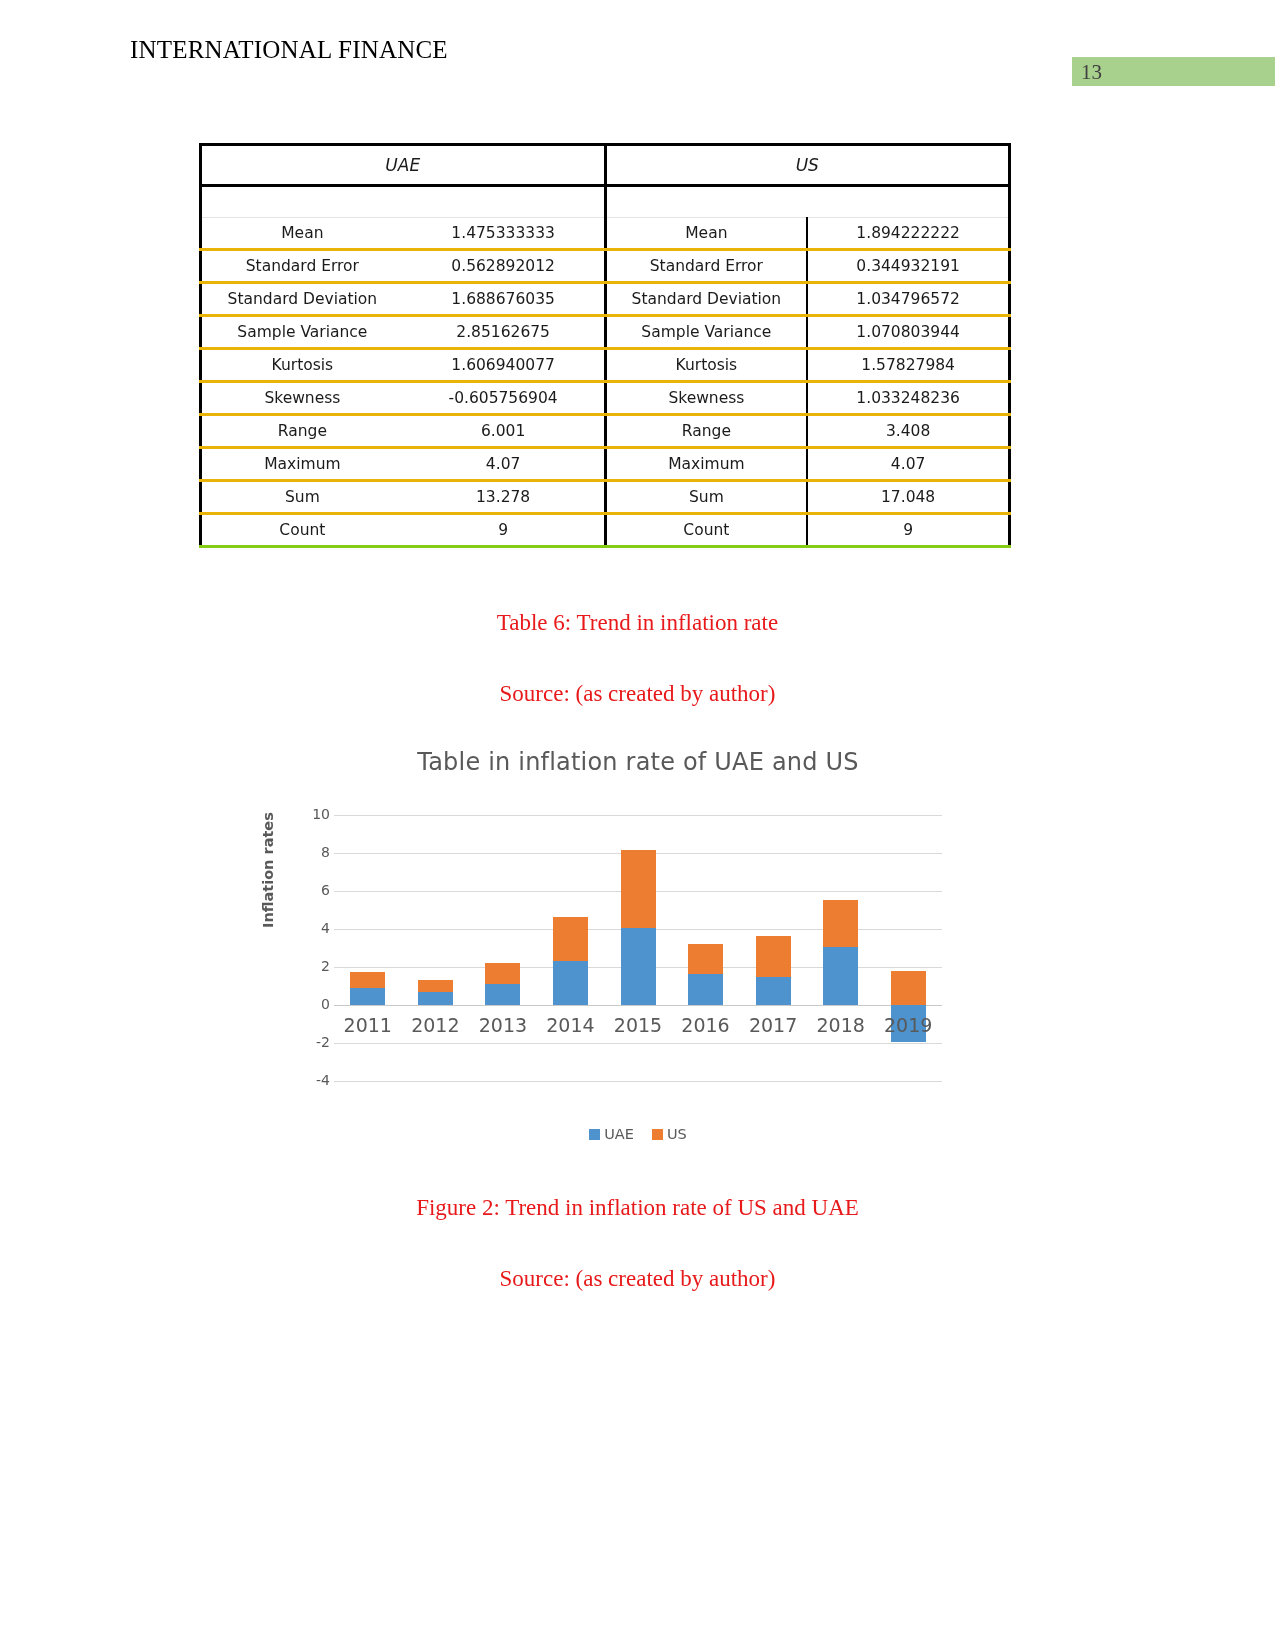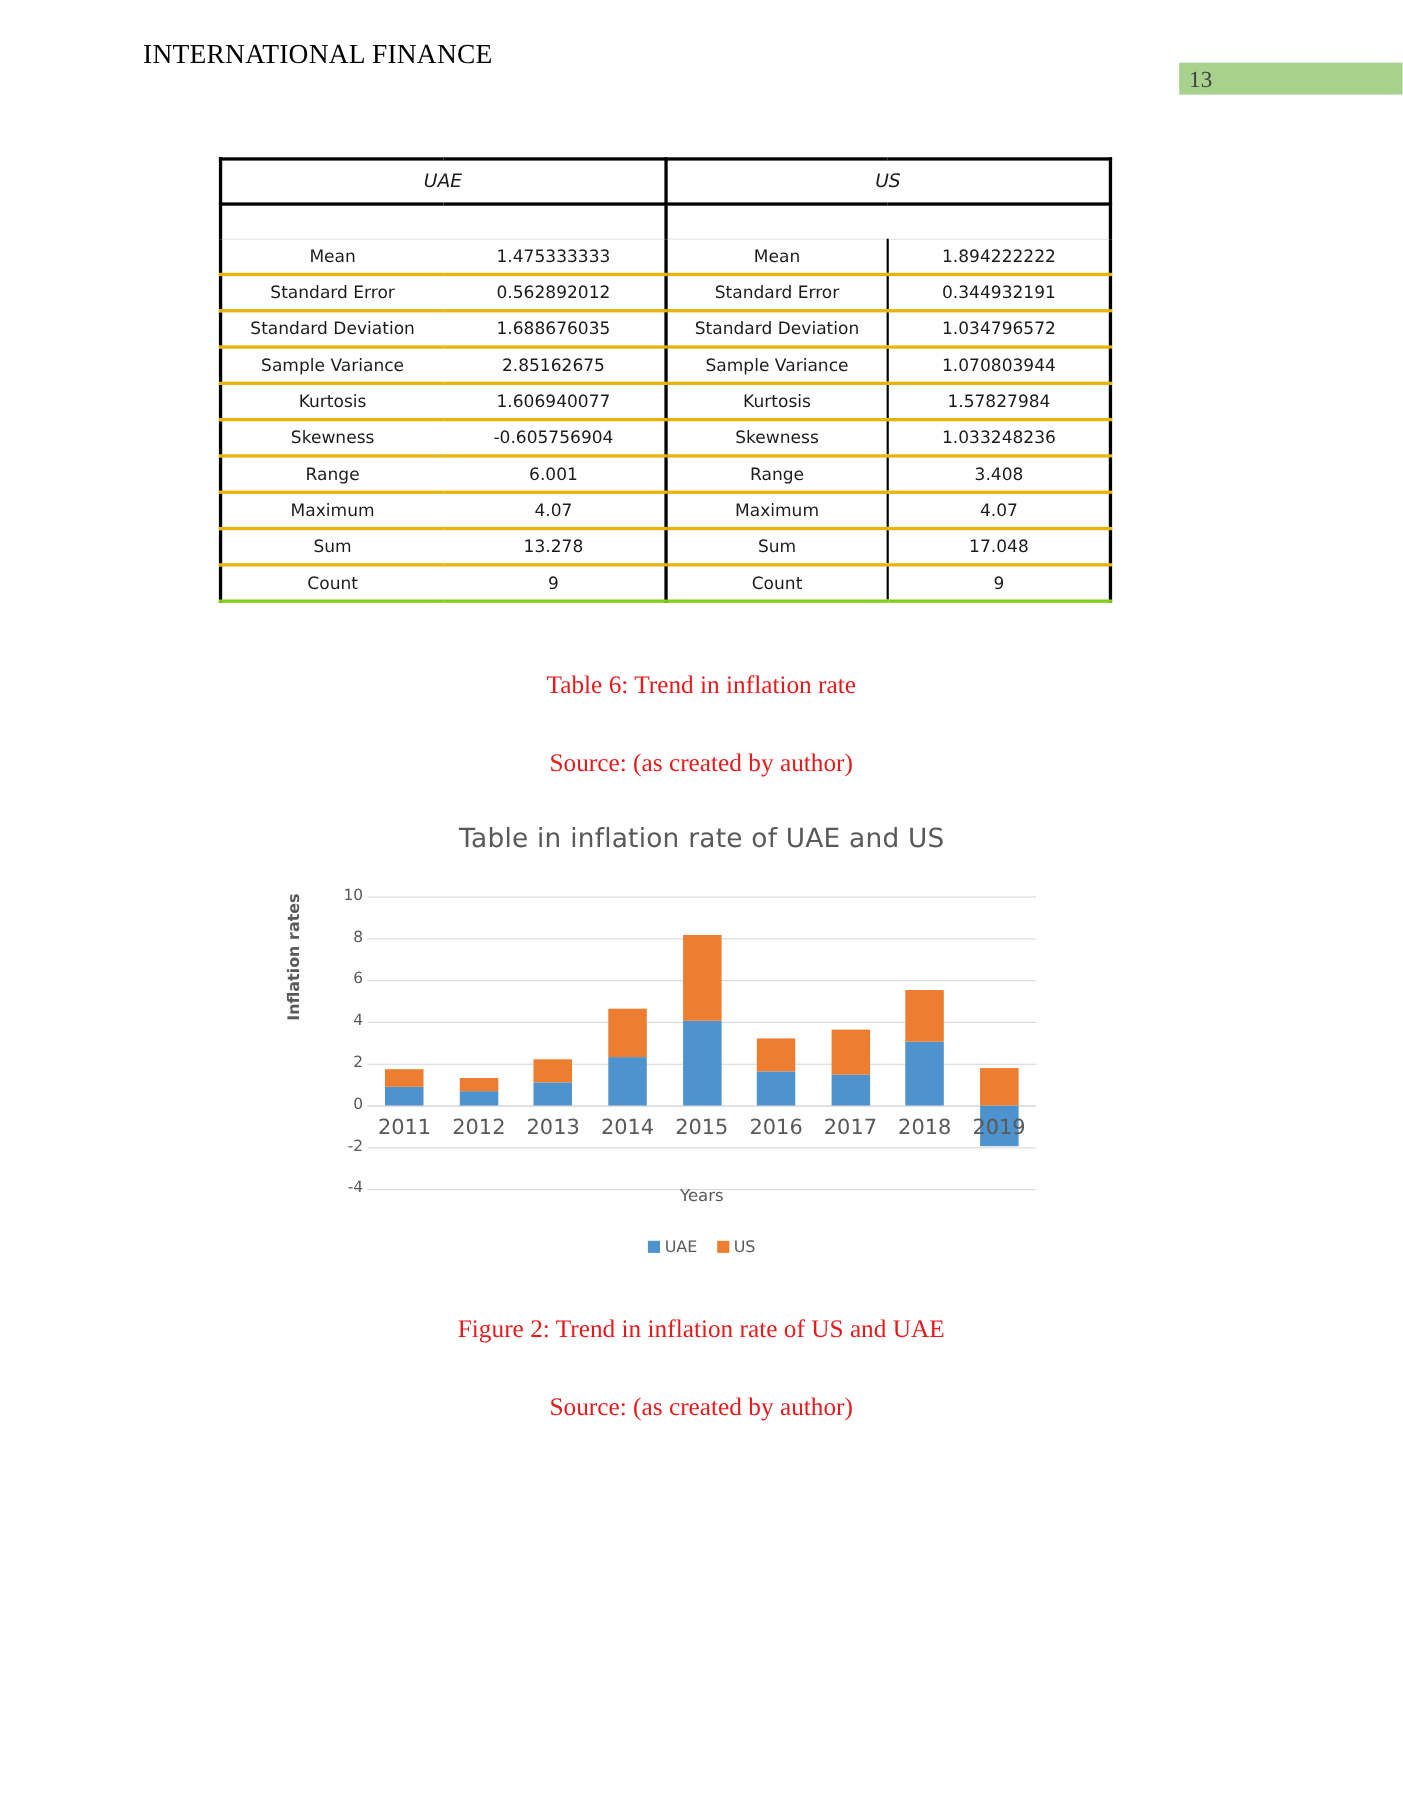--- a/index.html
+++ b/index.html
@@ -374,18 +374,17 @@
         <div class="seg seg-uae" style="background: rgb(78, 146, 206); top: 131.86px; height: 58.14px;"></div>
         <div class="seg seg-us" style="background: rgb(237, 125, 49); top: 84.74px; height: 47.12px;"></div>
       </div>
       <div class="xtick" style="left: 472.889px; width: 67.5556px; top: 199px;">2018</div>
       <div class="bar-group" style="left: 556.722px; width: 35px;">
         <div class="seg seg-uae" style="background: rgb(78, 146, 206); top: 190px; height: 36.67px;"></div>
         <div class="seg seg-us" style="background: rgb(237, 125, 49); top: 155.61px; height: 34.39px;"></div>
       </div>
       <div class="xtick" style="left: 540.444px; width: 67.5556px; top: 199px;">2019</div>
     </div>
-  <div id="x-axis-title">Years</div>
   <div id="legend"><span class="legend-item"><span class="legend-swatch" style="background: rgb(78, 146, 206);"></span><span>UAE</span></span><span class="legend-item"><span class="legend-swatch" style="background: rgb(237, 125, 49);"></span><span>US</span></span></div>
 </div>
 
 <div class="caption-red" id="caption-figure2">Figure 2: Trend in inflation rate of US and UAE</div>
 <div class="caption-red" id="caption-source2">Source: (as created by author)</div>
 
 </body></html>

